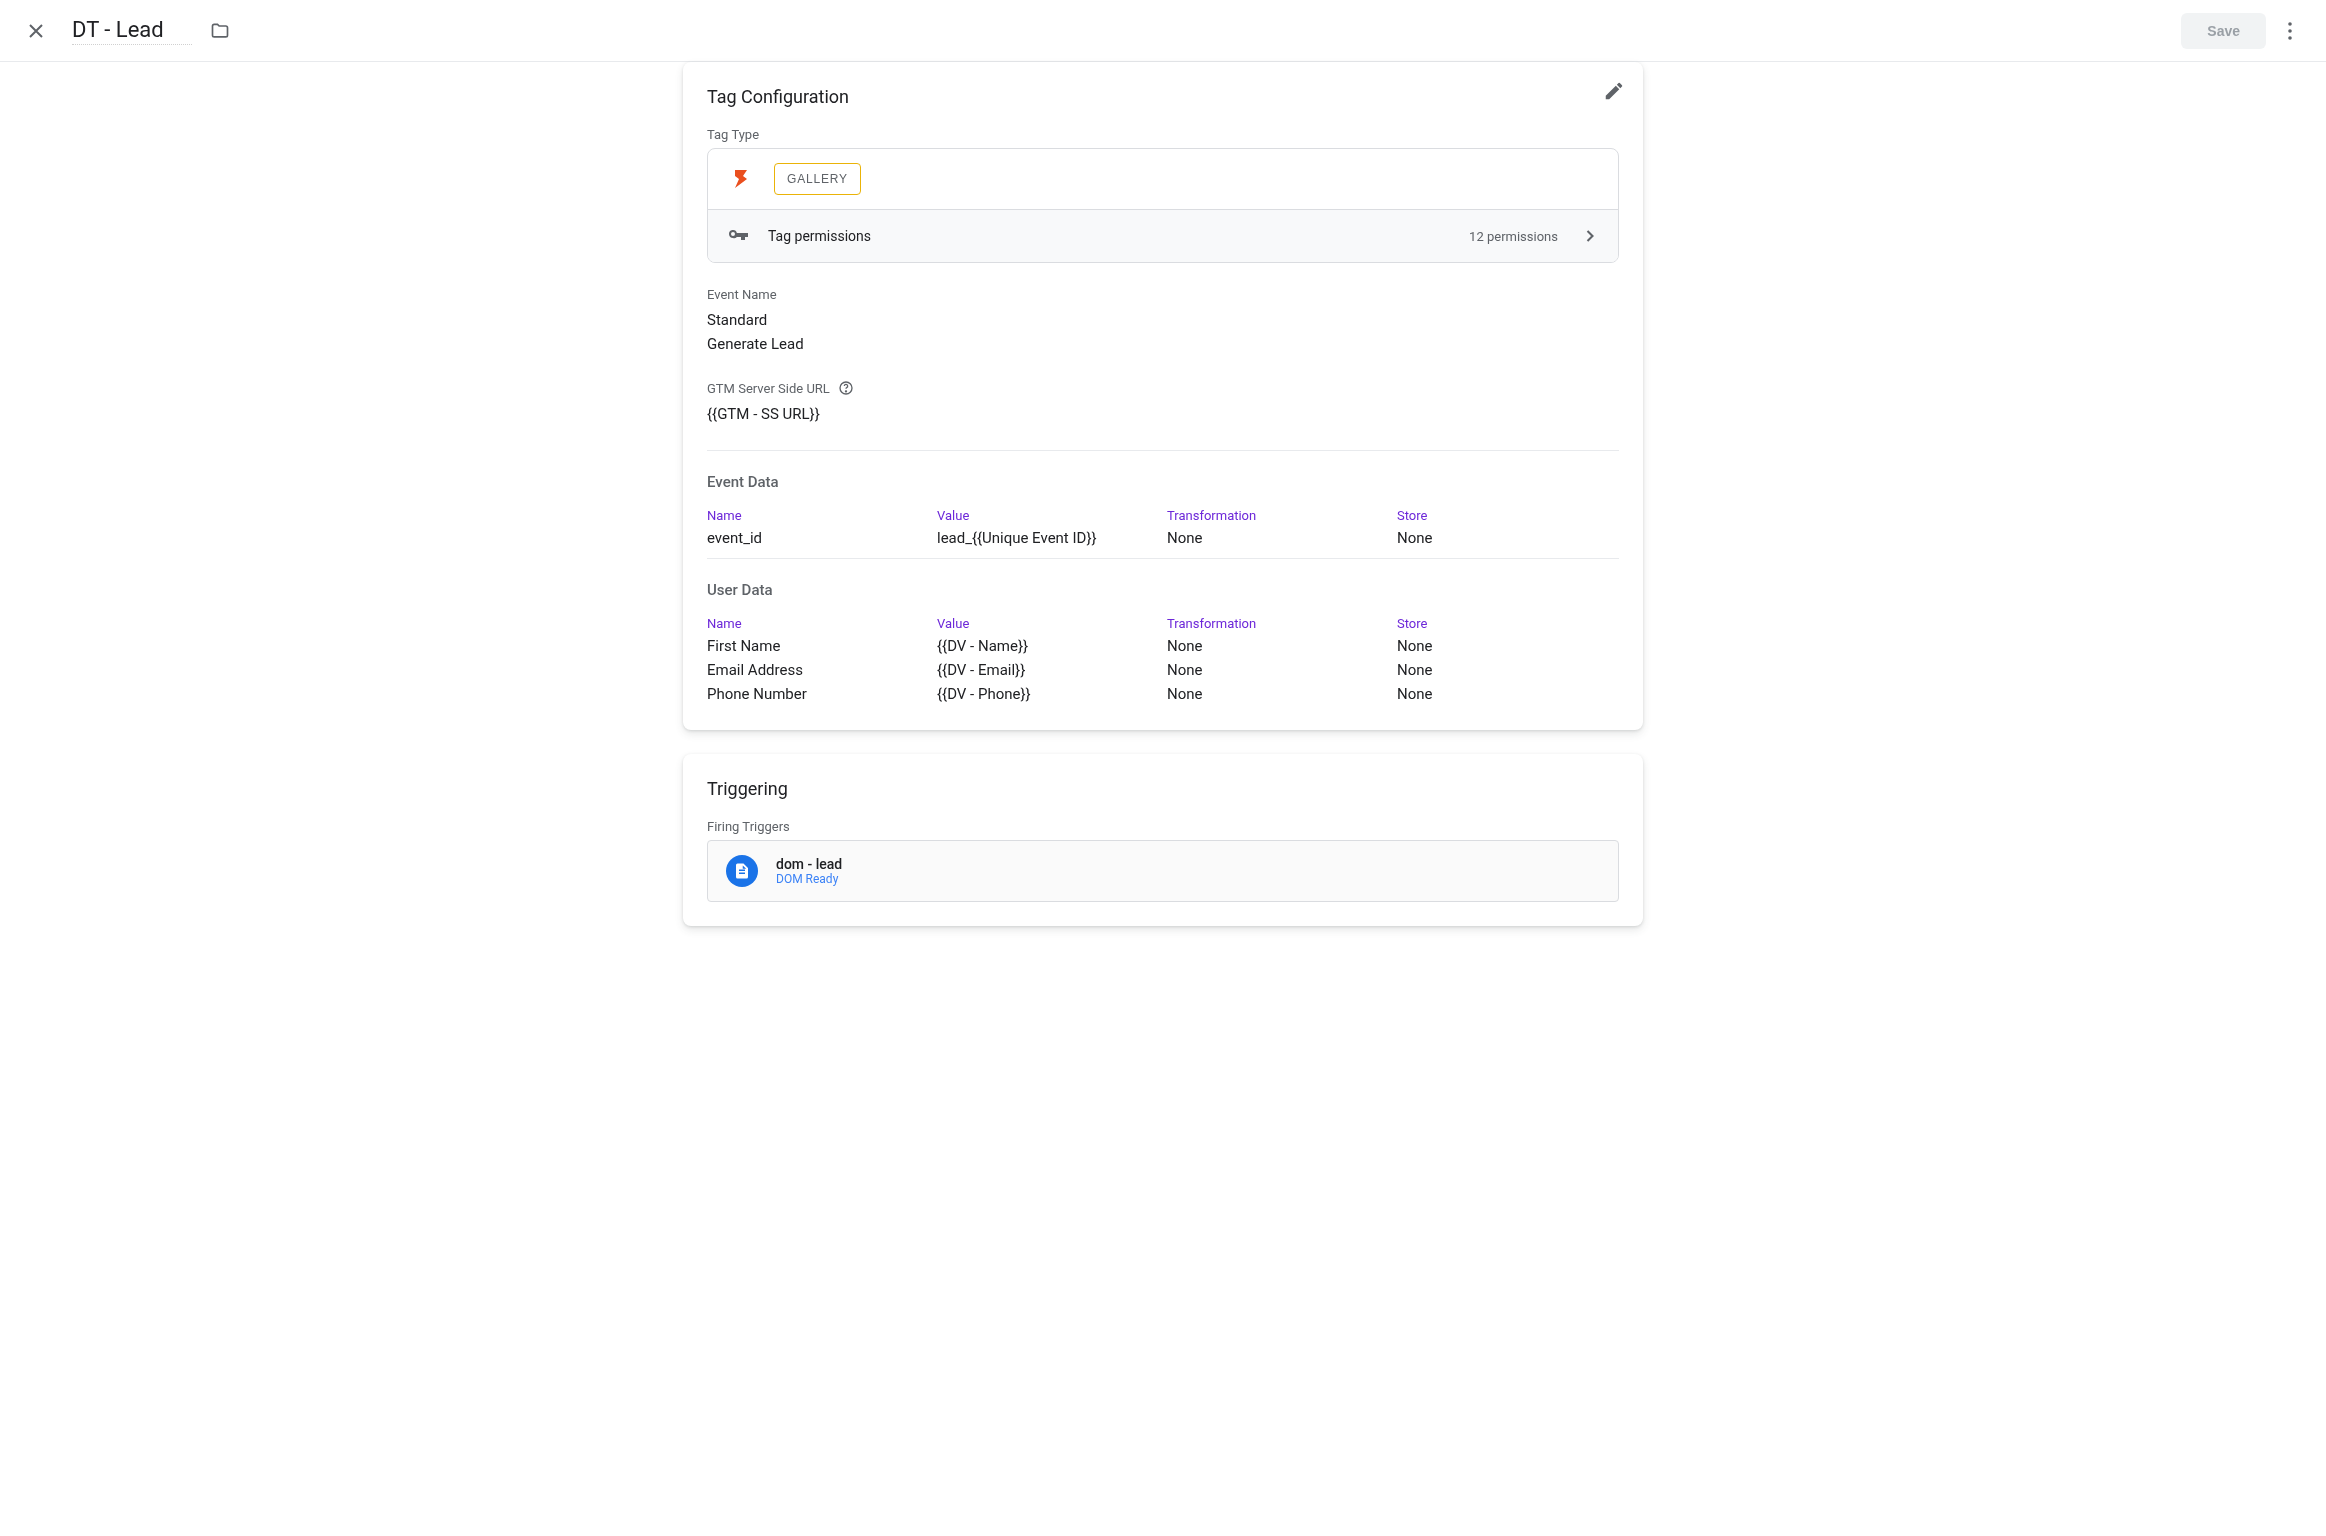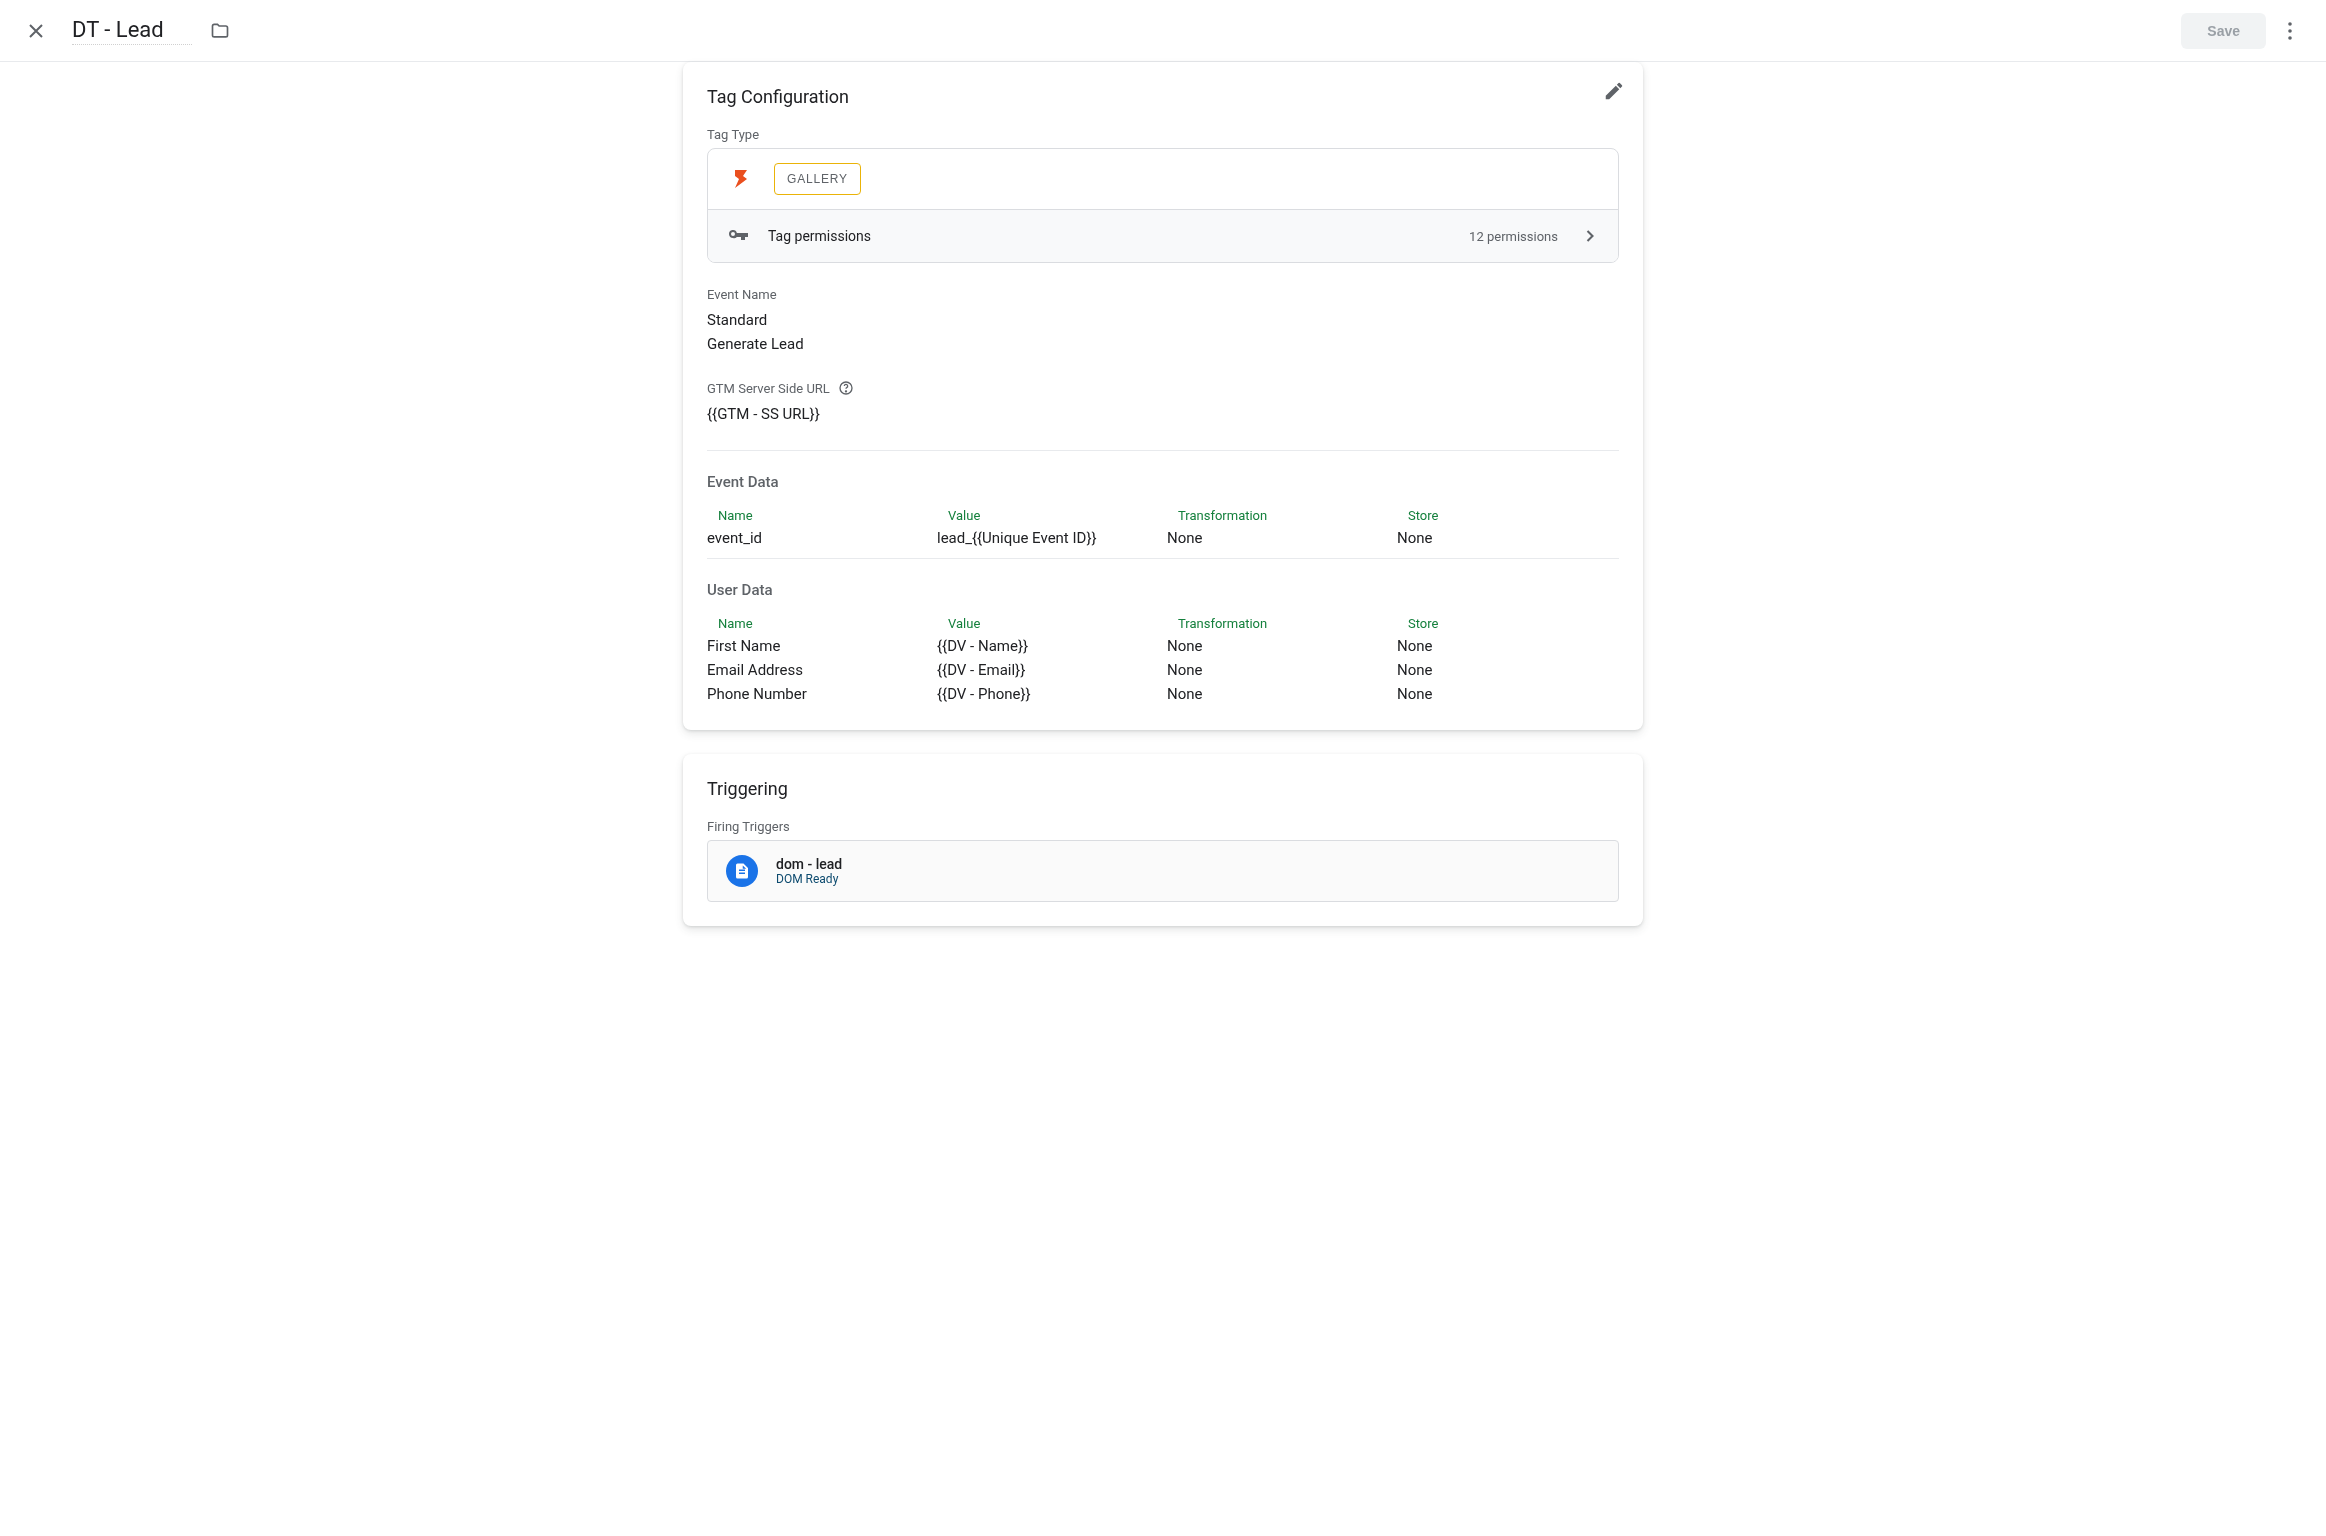--- a/index.html
+++ b/index.html
@@ -39,28 +39,28 @@
 
   .field-block { margin-bottom: 24px; }
   .field-value { font-size: 15px; color: #202124; line-height: 1.6; }
 
   .divider { border: none; border-top: 1px solid #e8eaed; margin: 8px 0 22px 0; }
 
   .section-head { font-size: 15px; font-weight: 500; color: #5f6368; margin-bottom: 14px; }
 
   .data-table { width: 100%; }
   .data-table .row { display: grid; grid-template-columns: 1fr 1fr 1fr 1fr; gap: 8px; padding: 3px 0; }
-  .data-table .row.head div { font-size: 13px; color: #15803d; margin-left: 11px; }
+  .data-table .row.head div { font-size: 13px; color: #6d28d9; }
   .data-table .row.body div { font-size: 15px; color: #202124; }
 
   .trigger-box { border: 1px solid #dadce0; border-radius: 4px; padding: 14px 18px; display: flex; align-items: center; gap: 18px; background: #fafafa; cursor: pointer; }
   .trigger-icon { width: 32px; height: 32px; border-radius: 50%; background: #1a73e8; display: flex; align-items: center; justify-content: center; color: #fff; }
   .trigger-icon svg { width: 18px; height: 18px; }
   .trigger-box .info .name { font-size: 14px; font-weight: 500; color: #202124; }
-  .trigger-box .info .type { font-size: 12px; color: #0c4a6e; }
+  .trigger-box .info .type { font-size: 12px; color: #3b82f6; }
 </style>
 </head>
 <body>
 
 <div class="topbar">
   <span class="close">
     <svg viewBox="0 0 24 24" fill="none" stroke="currentColor" stroke-width="2">
         <path d="M18 6 L6 18 M6 6 L18 18"></path>
       </svg>
   </span>

